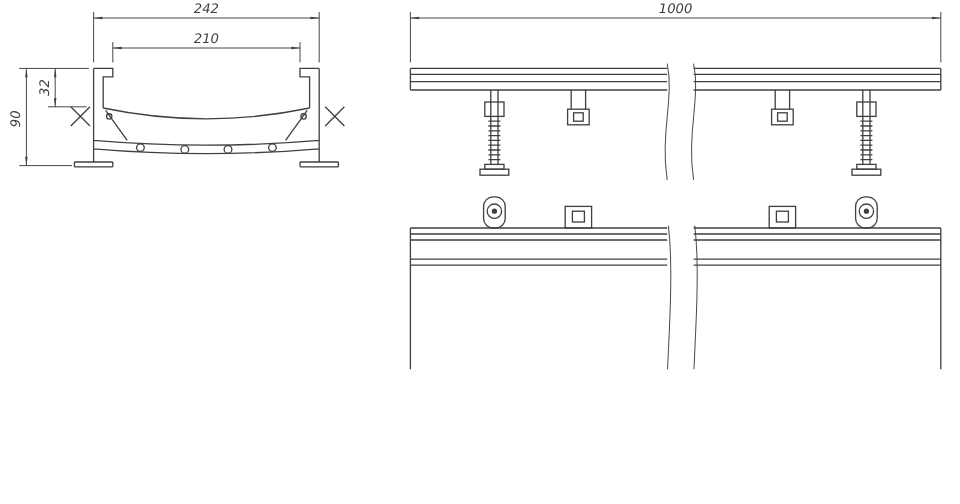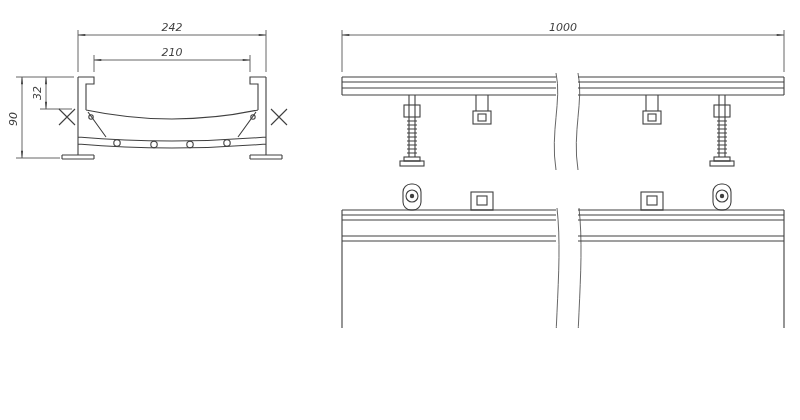--- a/index.html
+++ b/index.html
@@ -1,17 +1,17 @@
 <!DOCTYPE html>
 <html style="--line: #404040; --bg: #ffffff;"><head>
 <meta charset="utf-8">
 <style>
   :root { --line:#404040; --bg:#ffffff; }
   html,body { margin:0; padding:0; background:var(--bg); }
-  .sheet { width:800px; height:308px; background:var(--bg); overflow:hidden;margin-top:20px; }
+  .sheet { width:800px; height:308px; background:var(--bg); overflow:hidden; }
   svg text { user-select:none; }
   .ln   { fill:none; stroke:var(--line); stroke-width:1.1; }
   .dim  { fill:none; stroke:var(--line); stroke-width:0.8; }
   .fill { fill:var(--line); stroke:none; }
   .dimtxt { font:italic 11px "DejaVu Sans", sans-serif; fill:var(--line); }
 </style>
 </head>
 <body>
 
 <div class="sheet">

